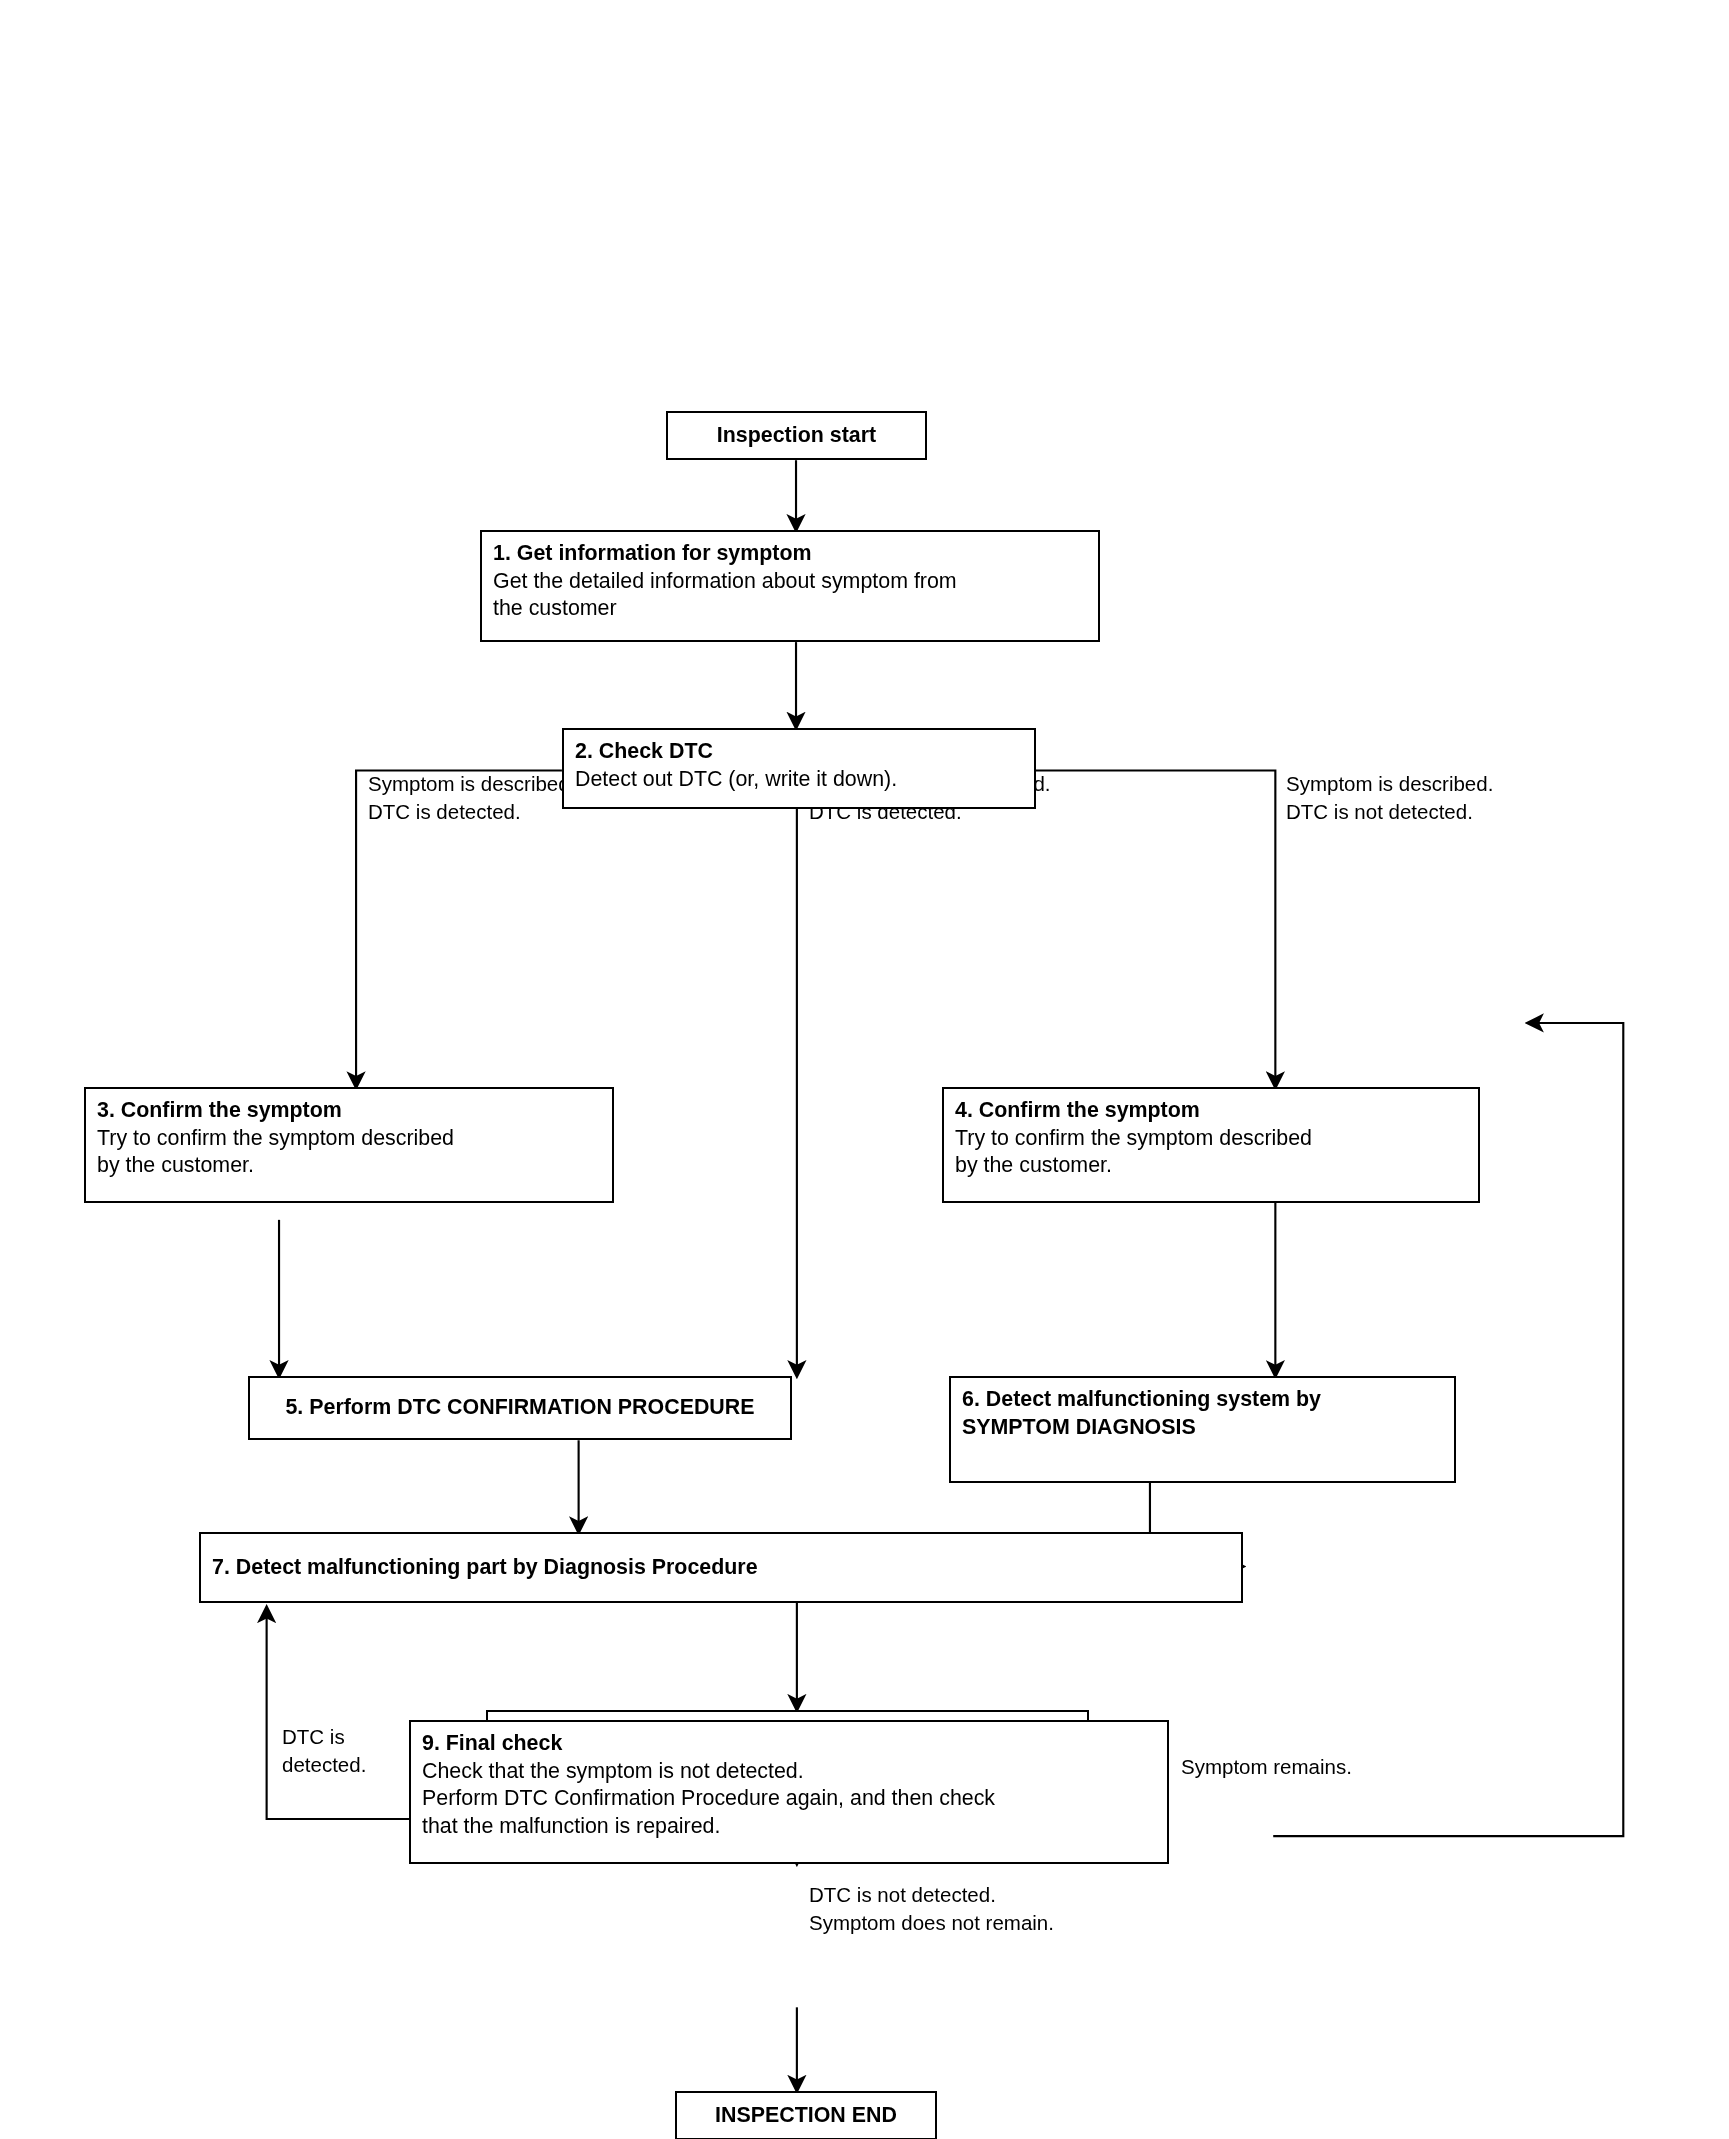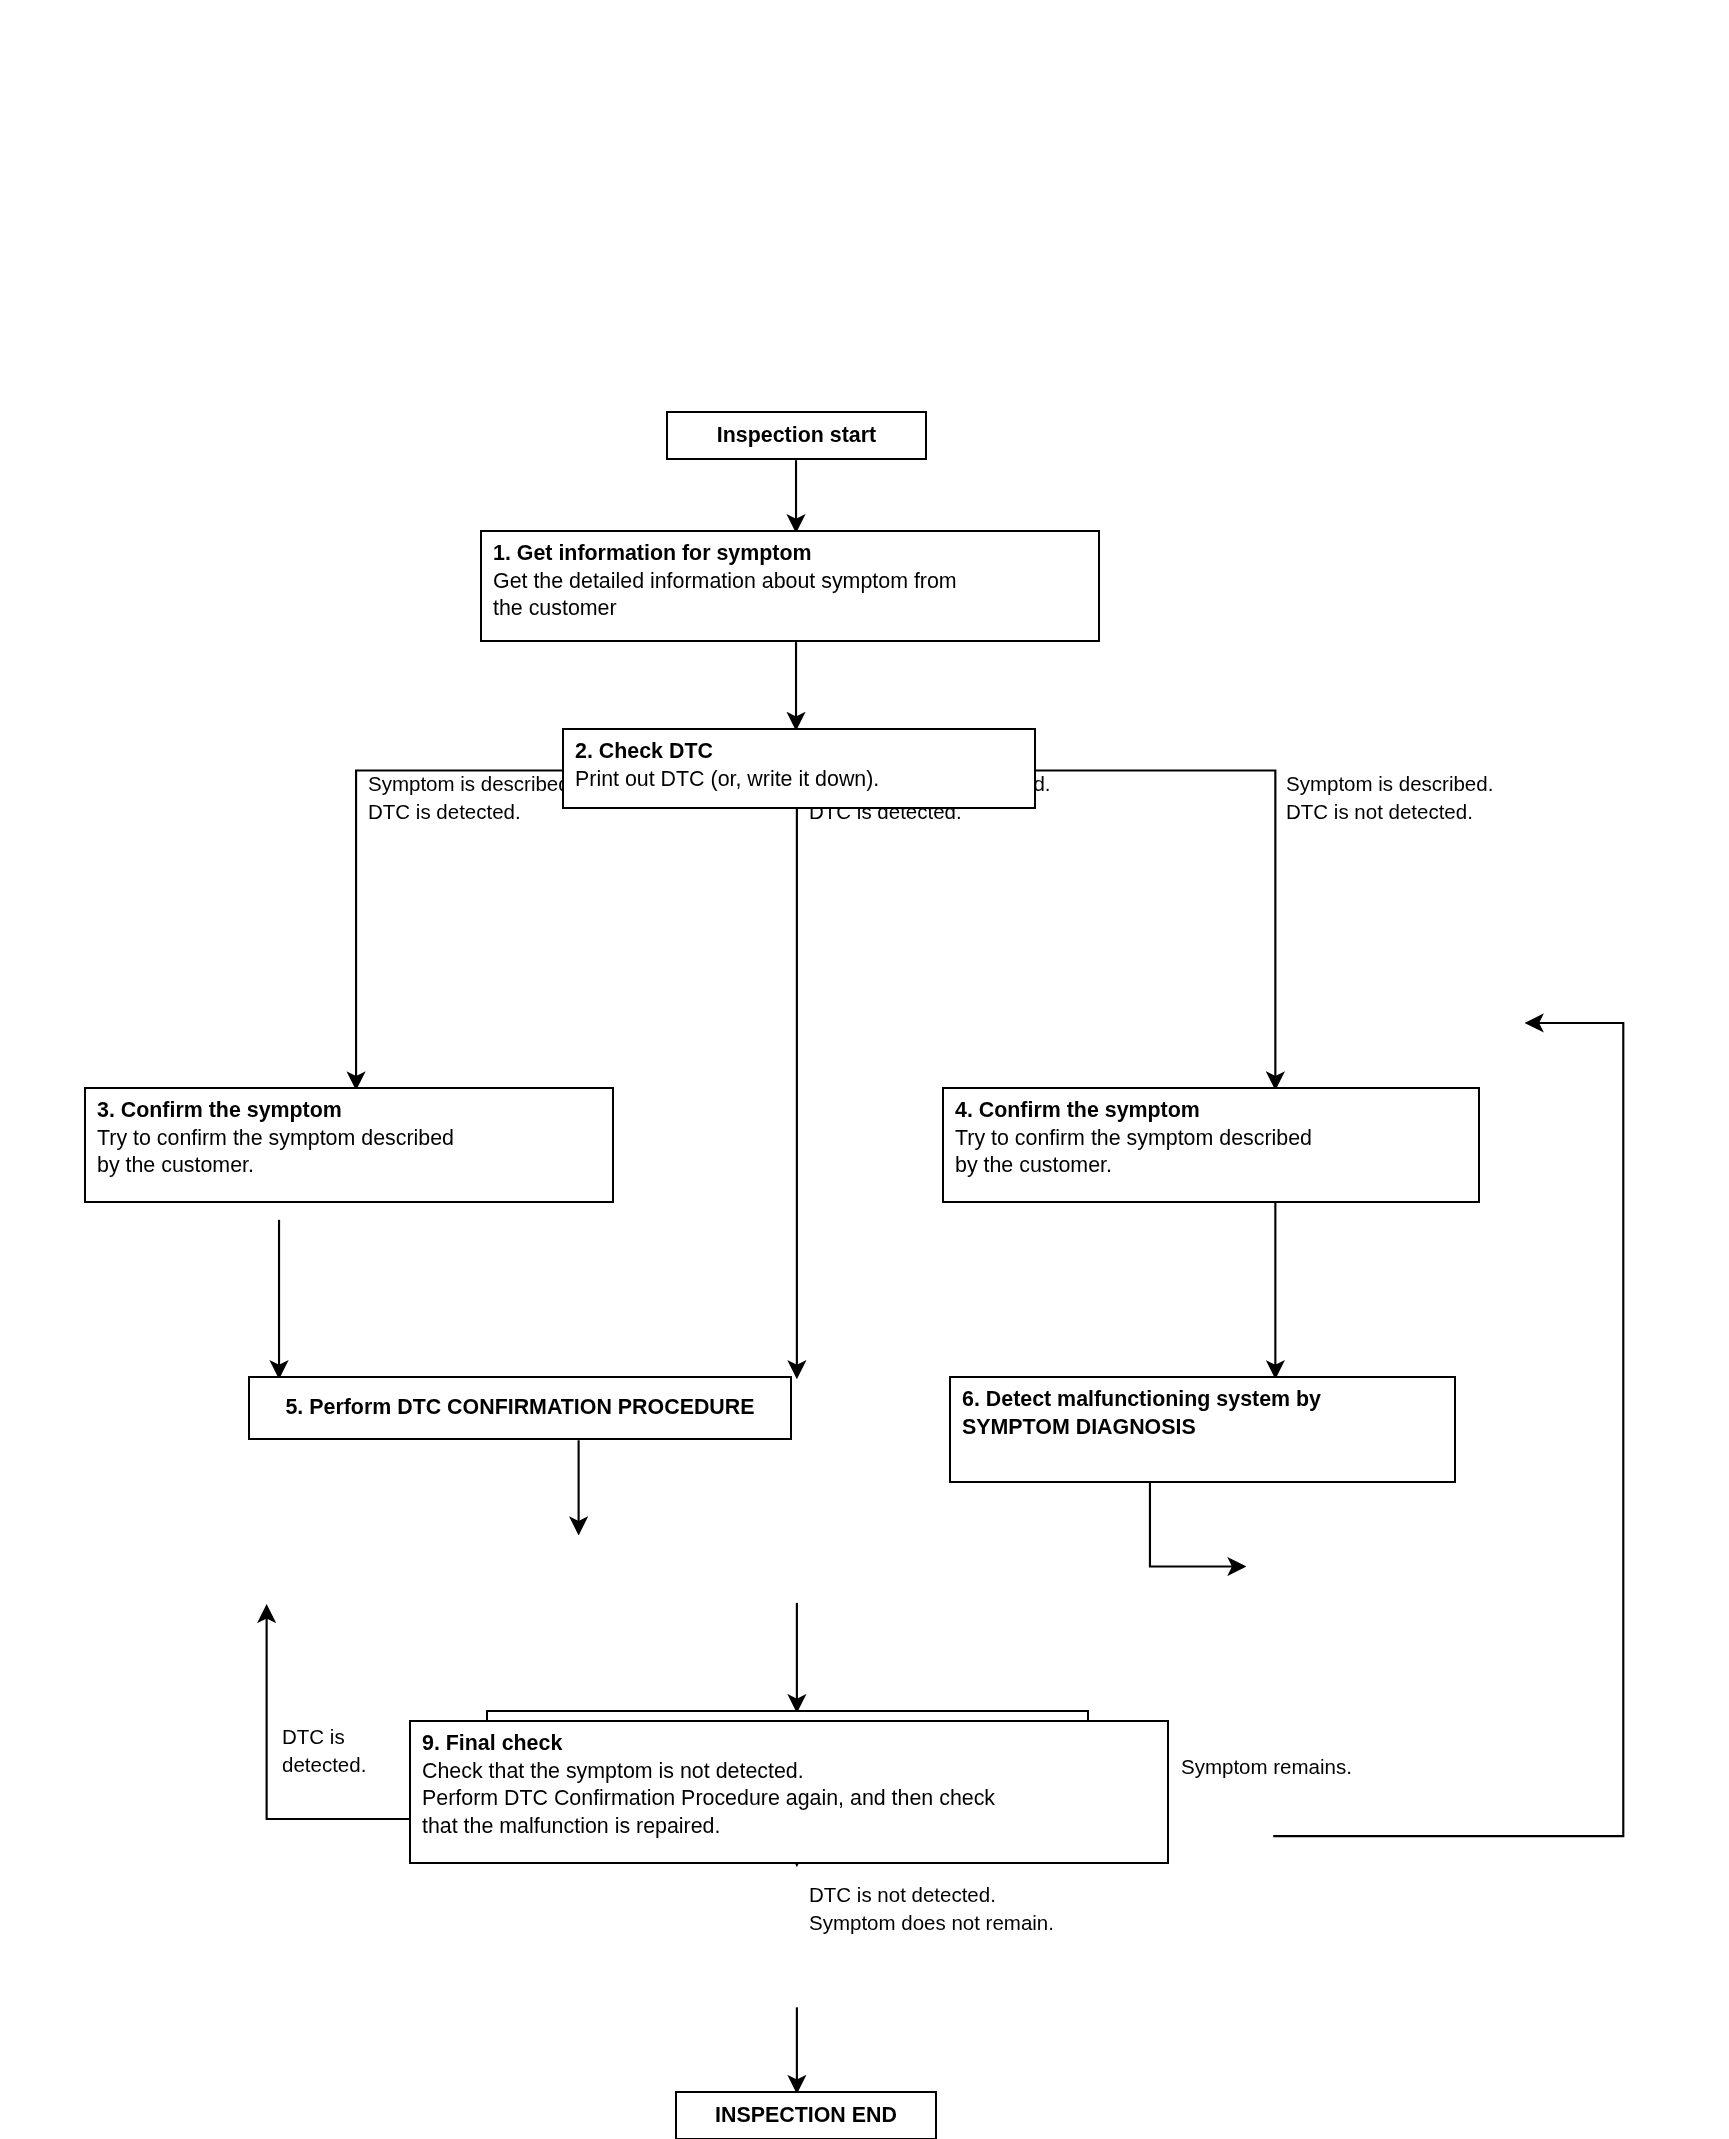--- a/index.html
+++ b/index.html
@@ -116,21 +116,21 @@
   </div>
 
   <div class="node" style="left:480px; top:530px; width:620px; height:112px;">
     <span class="ttl">1. Get information for symptom</span>
     <span class="body" style="white-space:pre-line;">Get the detailed information about symptom from
 the customer</span>
   </div>
 
   <div class="node" style="left:562px; top:728px; width:474px; height:81px;">
     <span class="ttl">2. Check DTC</span>
-    <span class="body" style="white-space:pre-line;">Print out DTC (or, write it down).</span>
+    <span class="body" style="white-space:pre-line;">Detect out DTC (or, write it down).</span>
   </div>
 
   <div class="node" style="left:84px; top:1087px; width:530px; height:116px;">
     <span class="ttl">3. Confirm the symptom</span>
     <span class="body" style="white-space:pre-line;">Try to confirm the symptom described
 by the customer.</span>
   </div>
 
   <div class="node" style="left:942px; top:1087px; width:538px; height:116px;">
     <span class="ttl">4. Confirm the symptom</span>
@@ -140,20 +140,23 @@
 
   <div class="node center-one" style="left:248px; top:1376px; width:544px; height:64px;">
     <span class="ttl">5. Perform DTC CONFIRMATION PROCEDURE</span>
   </div>
 
   <div class="node" style="left:949px; top:1376px; width:507px; height:107px;">
     <span class="ttl" style="white-space:pre-line;">6. Detect malfunctioning system by
 SYMPTOM DIAGNOSIS</span>
   </div>
 
+  <div class="node left-one" style="left:199px; top:1532px; width:1044px; height:71px;">
+    <span class="ttl">7. Detect malfunctioning part by Diagnosis Procedure</span>
+  </div>
 
   <div class="node center-one" style="left:486px; top:1710px; width:603px; height:50px;">
     <span class="ttl">8. Repair or replace the malfunctioning part</span>
   </div>
 
   <div class="node" style="left:409px; top:1720px; width:760px; height:144px;">
     <span class="ttl">9. Final check</span>
     <span class="body" style="white-space:pre-line;">Check that the symptom is not detected.
 Perform DTC Confirmation Procedure again, and then check
 that the malfunction is repaired.</span>

